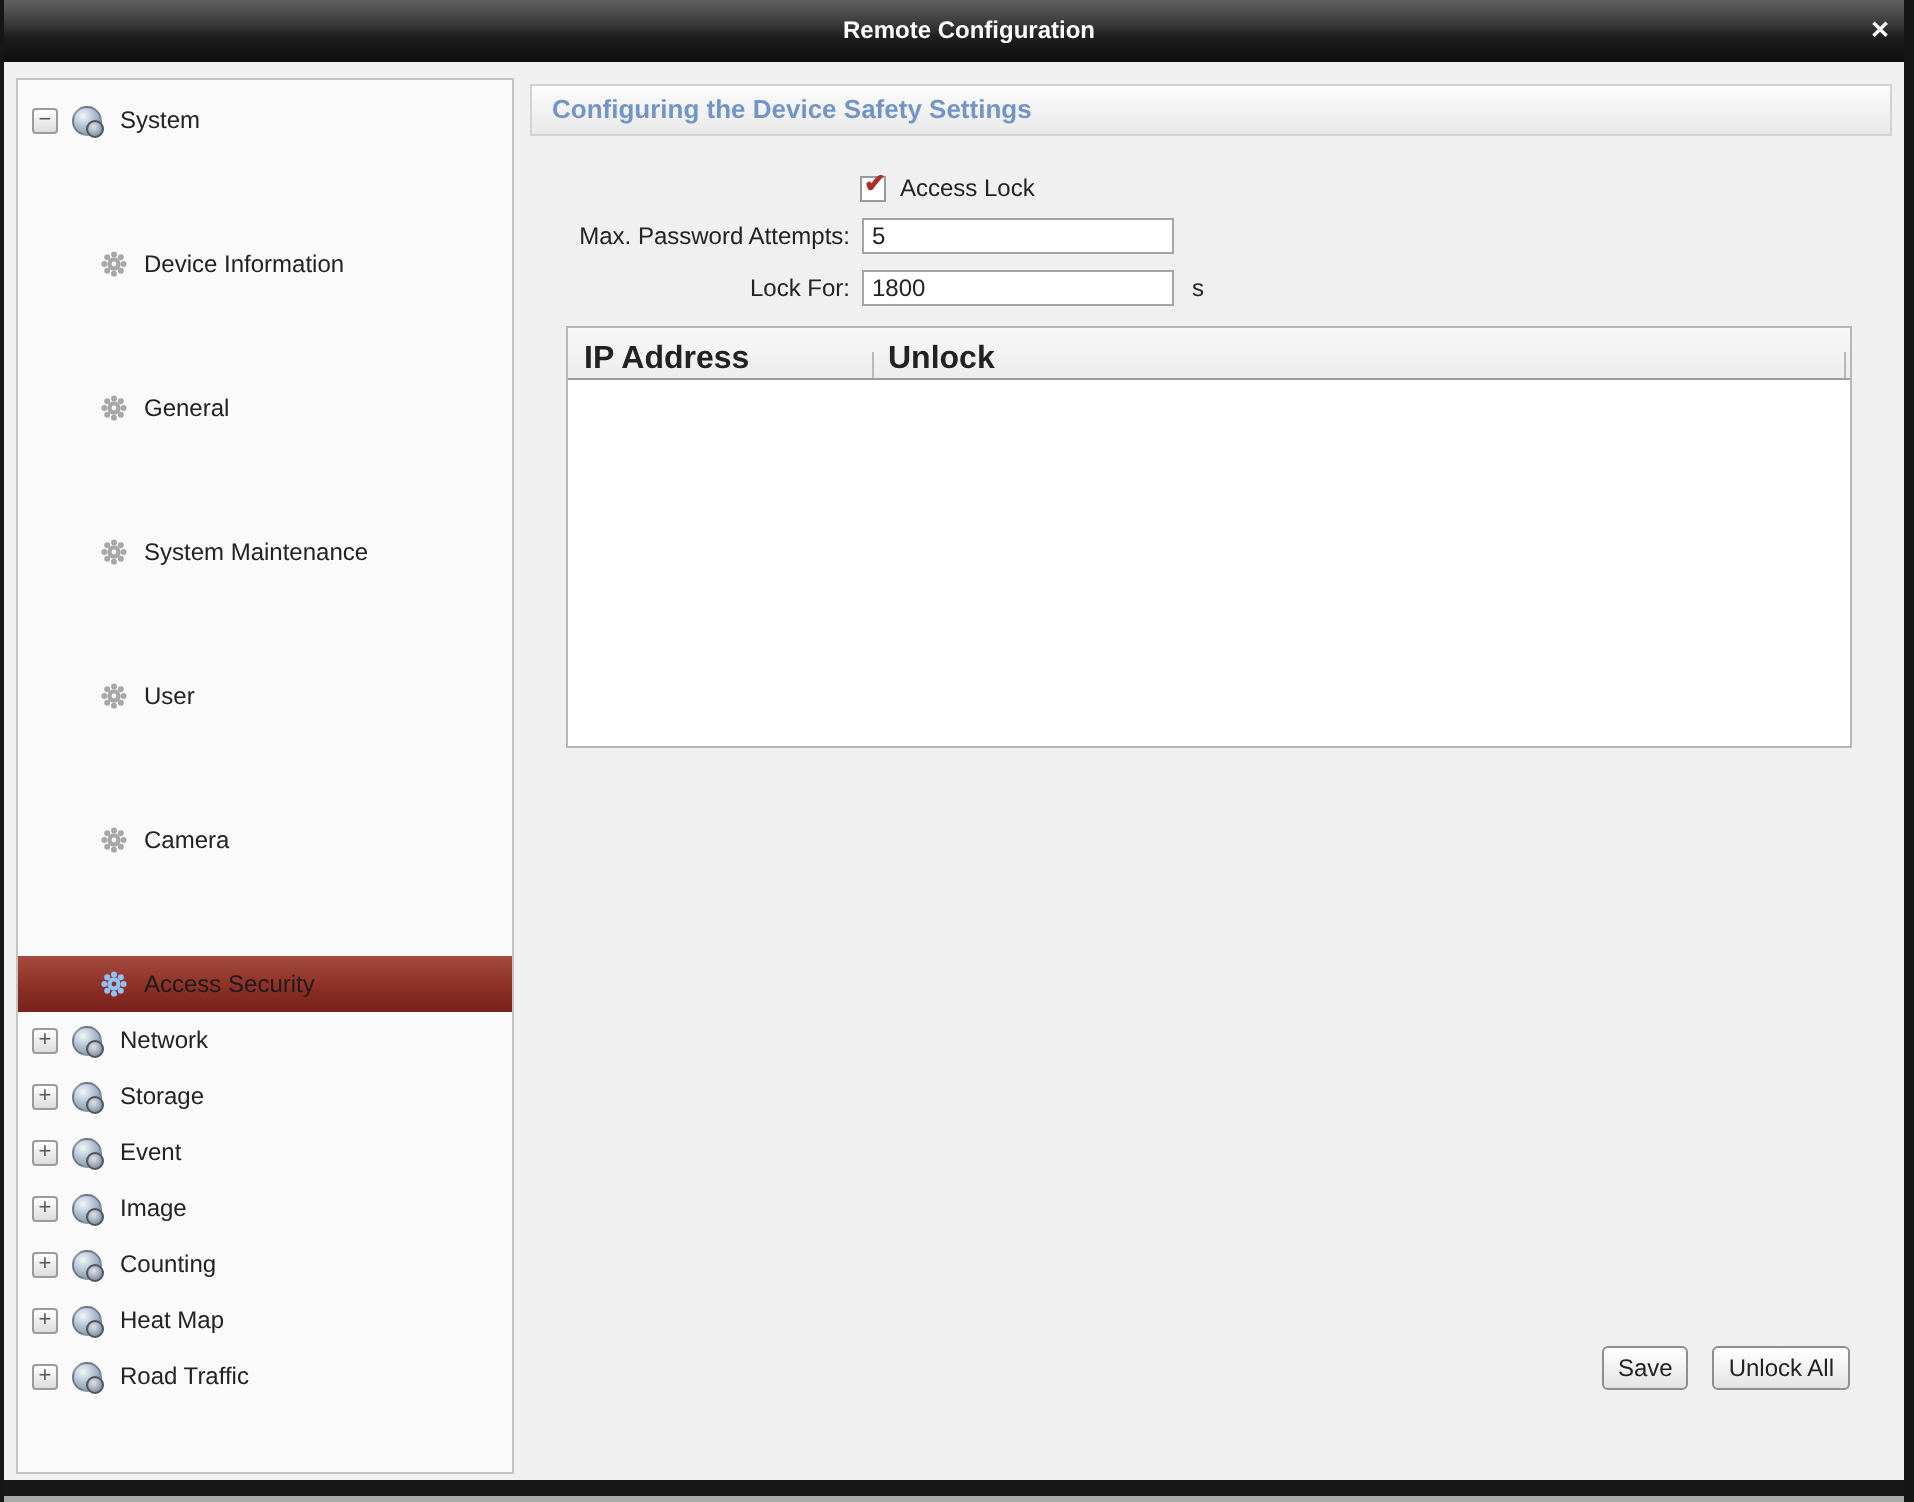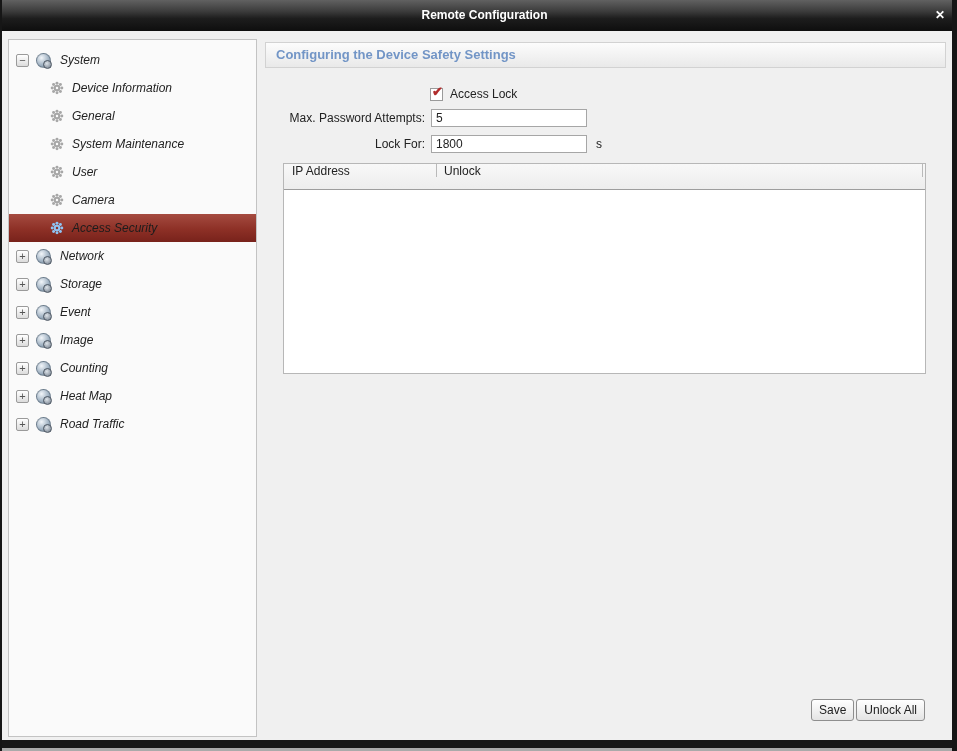--- a/index.html
+++ b/index.html
@@ -27,21 +27,21 @@
   }
 
   
   .sidebar {
     position:absolute; left:6px; top:39px; width:249px; height:698px;
     background:#fafafa; border:1px solid #c3c3c3; padding-top:6px;
     overflow:hidden;
   }
   .tree-row { height:28px; display:flex; align-items:center; font-size:12px; color:#222; }
   .tree-row.group { padding-left:7px; }
-  .tree-row.child { padding-left:41px; }
+  .tree-row.child { padding-left:41px;margin-top:44px; }
   .tree-row.selected {
     background:linear-gradient(#a54b40, #8d3026 55%, #78221b);
     color:#1c1c1c;
   }
   .expander {
     width:13px; height:13px; margin-right:7px; flex:0 0 13px;
     border:1px solid #9a9a9a; border-radius:2px;
     background:linear-gradient(#ffffff, #dcdcdc);
     font-size:11px; line-height:10px; text-align:center; color:#555;
   }
@@ -54,21 +54,21 @@
   .globe-icon::after {
     content:""; position:absolute; right:-2px; bottom:-2px;
     width:7px; height:7px; border-radius:50%;
     background:radial-gradient(circle at 40% 35%, #dde3e9, #6c7886);
     border:1px solid #4c5662;
   }
   .gear-icon { width:14px; height:14px; margin-right:8px; flex:0 0 14px; color:#a7a7a7; }
   .gear-icon .petal { fill:currentColor; }
   .gear-icon .ring { fill:none; stroke:currentColor; stroke-width:2.4; }
   .tree-row.selected .gear-icon { color:#8fc4f4; }
-  .tree-label { white-space:nowrap;font-style:italic; }
+  .tree-label { white-space:nowrap; }
 
   
   .main { position:absolute; left:260px; top:31px; width:686px; height:709px; }
   .main-header {
     position:absolute; left:3px; top:11px; width:681px; height:26px;
     background:linear-gradient(#fcfcfc, #e9e9e9);
     border:1px solid #d2d2d2;
     line-height:24px; padding-left:10px;
     color:#7295c6; font-size:13px; font-weight:bold;
   }
@@ -92,28 +92,28 @@
   }
   .field-suffix { margin-left:9px; }
 
   .lock-table {
     position:absolute; left:21px; top:132px; width:643px; height:211px;
     background:#ffffff; border:1px solid #b7b7b7;
   }
   .lock-table .thead {
     height:26px; background:linear-gradient(#f8f8f8, #ededed);
     border-bottom:1px solid #9d9d9d;
-    display:flex; align-items:flex-start; font-size:12px; color:#222; position:relative;
+    display:flex; align-items:flex-end; font-size:16px; color:#222; position:relative;font-weight:bold;
   }
   .col-ip { width:152px; padding-left:8px; }
   .col-sep { width:1px; height:13px; background:#b9b9b9; margin-right:7px; }
   .col-sep.right { position:absolute; right:2px; margin:0; }
   .tbody { height:183px; background:#ffffff; }
 
-  .button-bar { position:absolute; right:23px; top:668px; display:flex; gap:2px; }
+  .button-bar { position:absolute; right:23px; top:642px; display:flex; gap:12px; }
   .btn {
     height:22px; padding:0 7px; font-family:"Liberation Sans", sans-serif;
     font-size:12px; color:#222; line-height:20px;
     background:linear-gradient(#ffffff, #e4e4e4);
     border:1px solid #8e8e8e; border-radius:3px; cursor:default;
   }
 
   
   .frame-bottom-dark { position:absolute; left:-2px; bottom:3px; width:957px; height:8px; background:#181818; }
   .frame-bottom-light { position:absolute; left:-2px; bottom:0; width:957px; height:3px; background:#aaaaaa; }

